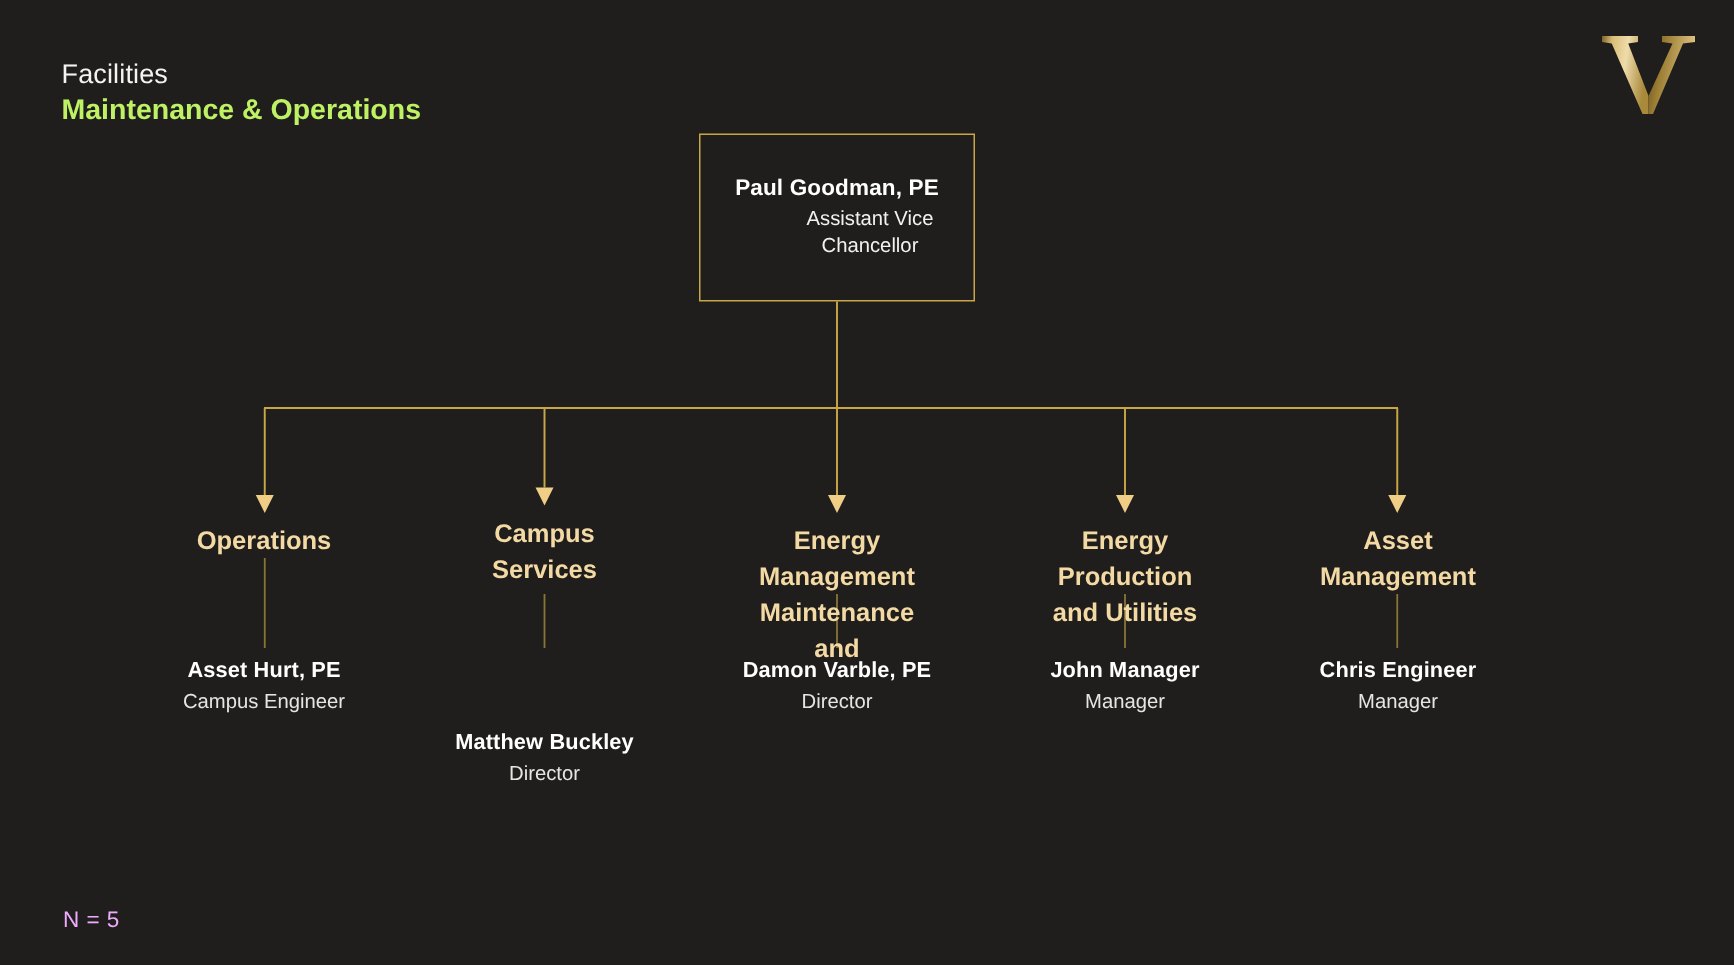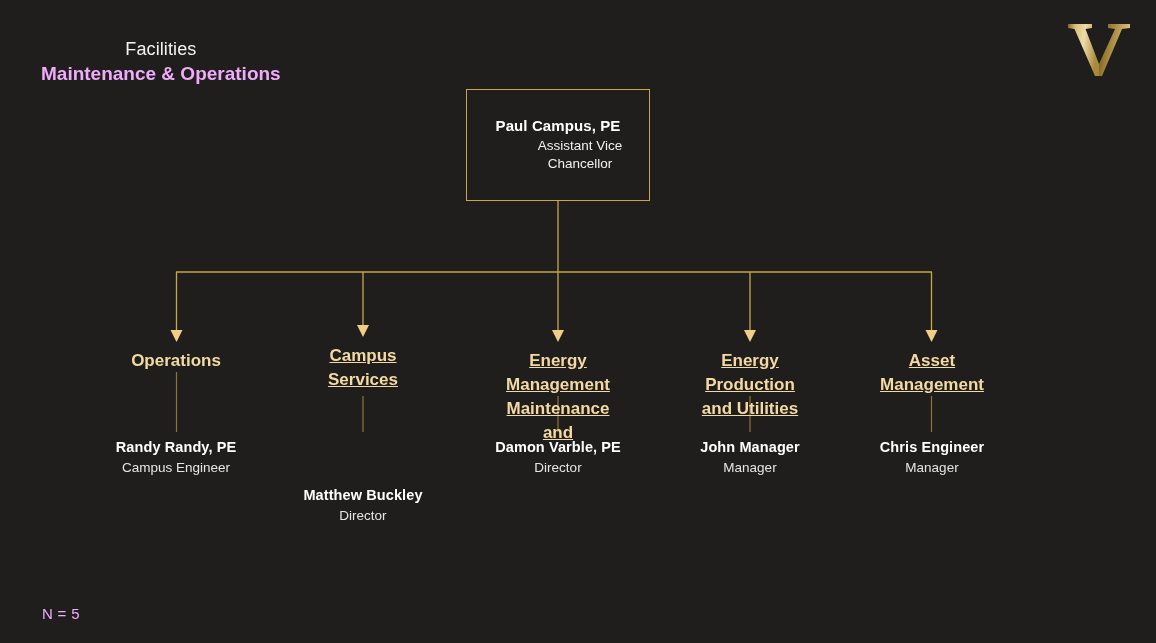--- a/index.html
+++ b/index.html
@@ -23,26 +23,25 @@
     left: 41px;
     top: 40px;
     line-height: 1.0;
   }
   #header-eyebrow {
     font-size: 18px;
     font-weight: 400;
     color: #f4f3ef;
     letter-spacing: 0.1px;
     margin-bottom: 6px;
-    text-align: center;
   }
   #header-title {
     font-size: 19px;
     font-weight: 700;
-    color: #f0abfc;
+    color: #bef264;
     letter-spacing: 0.0px;
   }
 
   
   #logo-wrap {
     position: absolute;
     right: 20px;
     top: 18px;
     width: 74px;
     height: 58px;
@@ -101,21 +100,20 @@
     left: 50%;
     transform: translateX(-50%);
     font-size: 17px;
     font-weight: 700;
     color: #f3d9a4;
     line-height: 1.42;
     white-space: nowrap;
   }
   .dept-head.wrap {
     white-space: normal;
-    text-decoration: underline;
   }
   .person {
     position: absolute;
     left: 50%;
     transform: translateX(-50%);
     white-space: nowrap;
   }
   .person-name {
     font-size: 14.5px;
     font-weight: 700;
@@ -198,33 +196,33 @@
     <g stroke="#8a7438" stroke-width="1.2" fill="none">
       <line x1="176.5" y1="372" x2="176.5" y2="432"></line>
       <line x1="363" y1="396" x2="363" y2="432"></line>
       <line x1="558" y1="396" x2="558" y2="432"></line>
       <line x1="750" y1="396" x2="750" y2="432"></line>
       <line x1="931.5" y1="396" x2="931.5" y2="432"></line>
     </g>
   </svg>
 
   <div id="root-node">
-    <div class="node-name">Paul Campus, PE</div>
+    <div class="node-name">Paul Goodman, PE</div>
     <div class="node-title">
       <div>Assistant Vice</div>
       <div>Chancellor</div>
     </div>
   </div>
 
   <div class="dept-col" style="left:176px; top:349px; width:230px;">
     <div class="dept-head">
       <div>Operations</div>
     </div>
     <div class="person" style="top:89px;">
-      <div class="person-name">Randy Randy, PE</div>
+      <div class="person-name">Asset Hurt, PE</div>
       <div class="person-title">Campus Engineer</div>
     </div>
   </div>
 
   <div class="dept-col" style="left:363px; top:344px; width:200px;">
     <div class="dept-head wrap">
       <div>Campus</div>
       <div>Services</div>
     </div>
     <div class="person" style="top:94px;margin-top:48px;">

